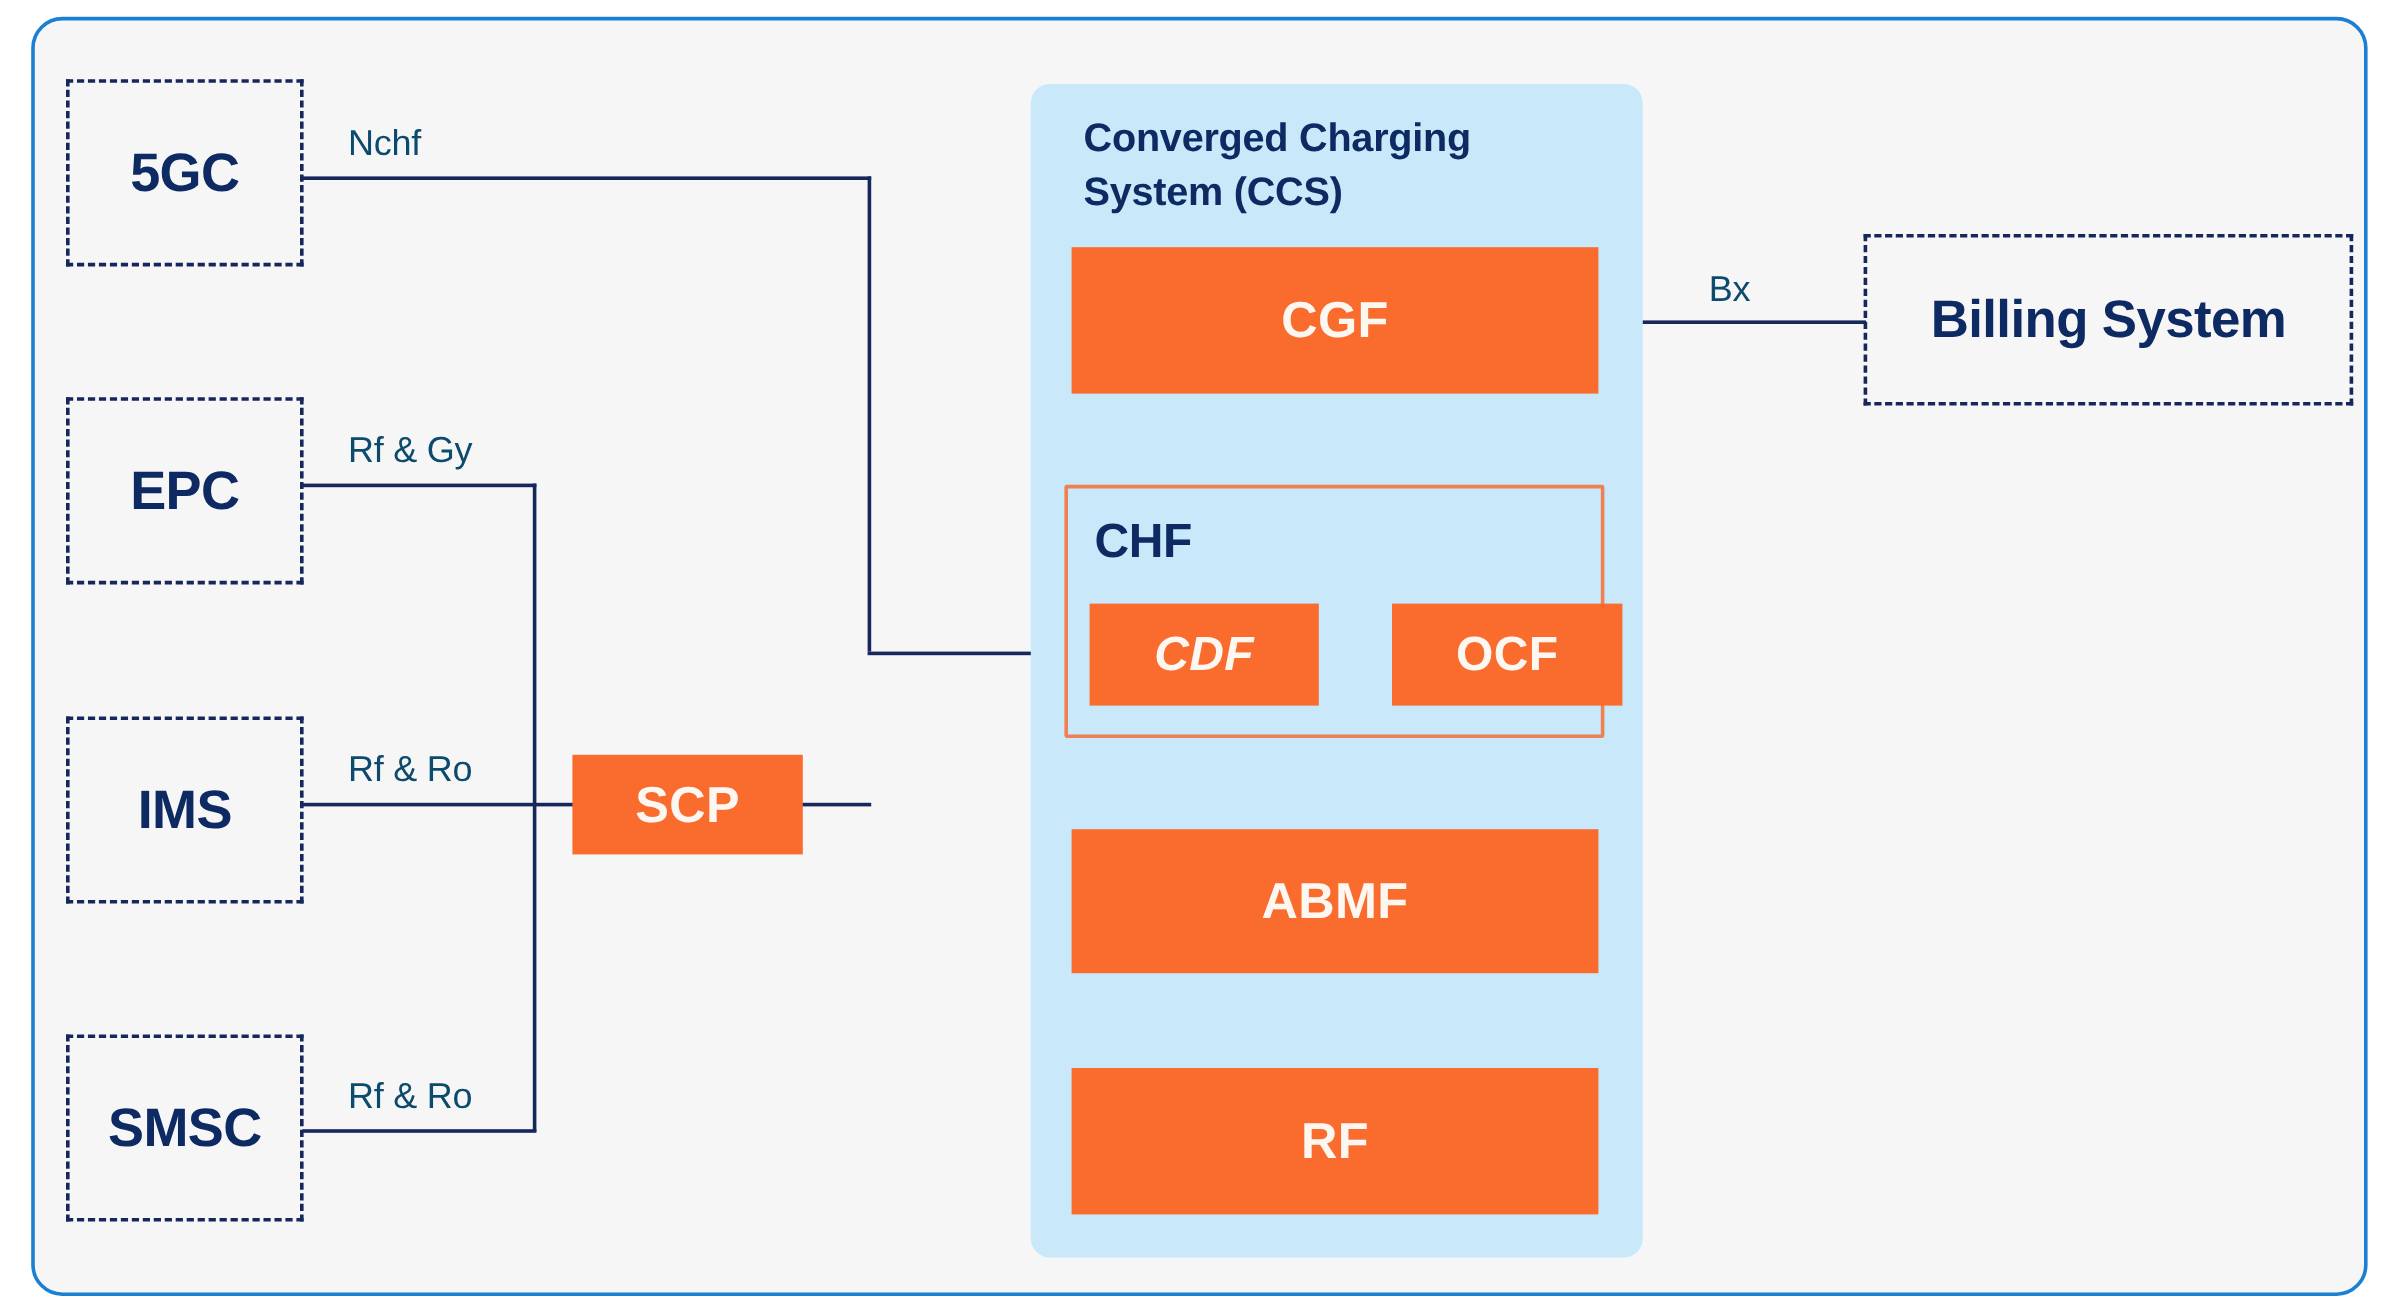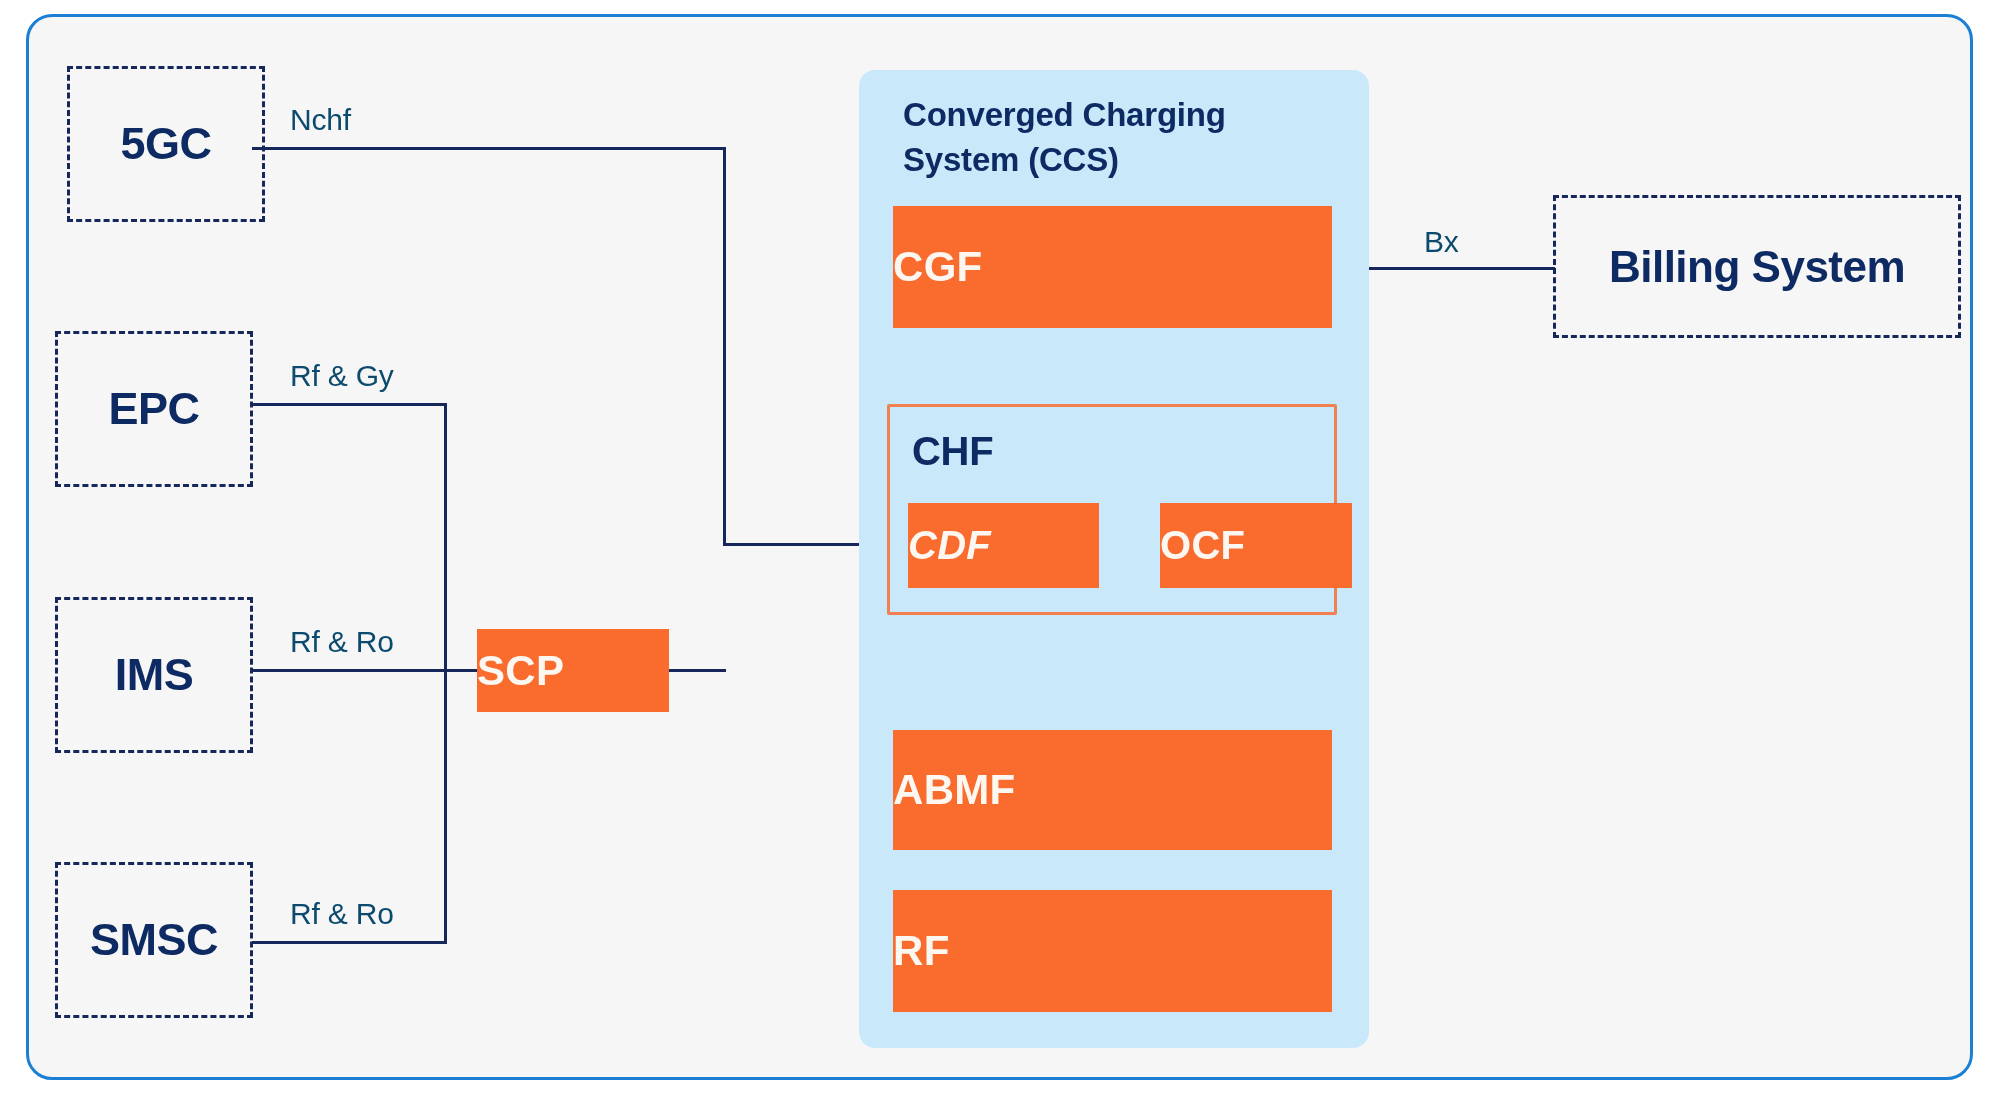--- a/index.html
+++ b/index.html
@@ -72,20 +72,21 @@
     line-height: 1.37;
     letter-spacing: -0.2px;
   }
 
   
   .orange-box {
     position: absolute;
     background: #f96c2e;
     display: flex;
     align-items: center;
+    justify-content: center;
     box-sizing: border-box;
   }
   .orange-box .label {
     color: #fdf7f2;
     font-weight: bold;
     font-size: 42px;
     letter-spacing: 0.3px;
     white-space: nowrap;
   }
   .orange-box.small .label {
@@ -157,21 +158,21 @@
   <div class="line-h" style="left:723px; top:543px; width:188px;"></div>
 
   <div class="line-h" style="left:1331px; top:267px; width:224px;"></div>
 
   <div class="edge-label" style="left:290px; top:103px;">Nchf</div>
   <div class="edge-label" style="left:290px; top:359px;">Rf &amp; Gy</div>
   <div class="edge-label" style="left:290px; top:625px;">Rf &amp; Ro</div>
   <div class="edge-label" style="left:290px; top:897px;">Rf &amp; Ro</div>
   <div class="edge-label" style="left:1424px; top:225px;">Bx</div>
 
-  <div class="dashed-box" style="left:67px; top:66px; width:198px; height:156px;">
+  <div class="dashed-box" style="left:55px; top:66px; width:198px; height:156px;">
     <span class="label">5GC</span>
   </div>
 
   <div class="dashed-box" style="left:55px; top:331px; width:198px; height:156px;">
     <span class="label">EPC</span>
   </div>
 
   <div class="dashed-box" style="left:55px; top:597px; width:198px; height:156px;">
     <span class="label">IMS</span>
   </div>
@@ -204,21 +205,21 @@
   </div>
 
   <div class="orange-box small" style="left:908px; top:503px; width:191px; height:85px;font-style:italic;">
     <span class="label">CDF</span>
   </div>
 
   <div class="orange-box small" style="left:1124px; top:503px; width:192px; height:85px;margin-left:36px;">
     <span class="label">OCF</span>
   </div>
 
-  <div class="orange-box" style="left:893px; top:730px; width:439px; height:120px;">
+  <div class="orange-box" style="left:893px; top:691px; width:439px; height:120px;">
     <span class="label">ABMF</span>
   </div>
 
   <div class="orange-box" style="left:893px; top:890px; width:439px; height:122px;">
     <span class="label">RF</span>
   </div>
 
 </div>
 
 </body></html>

